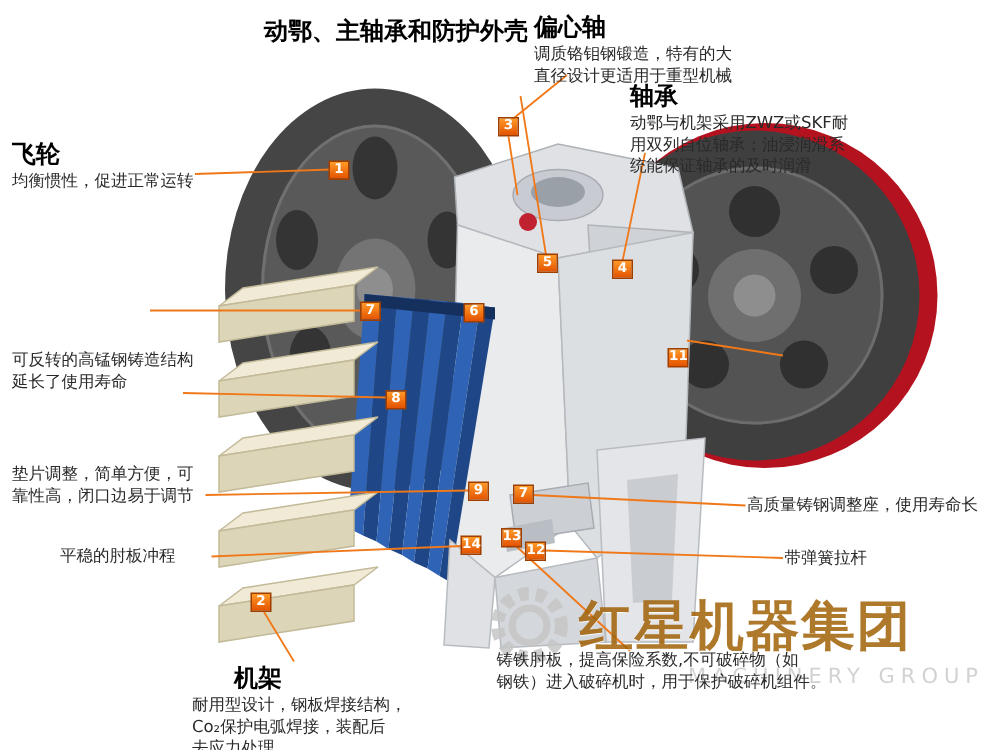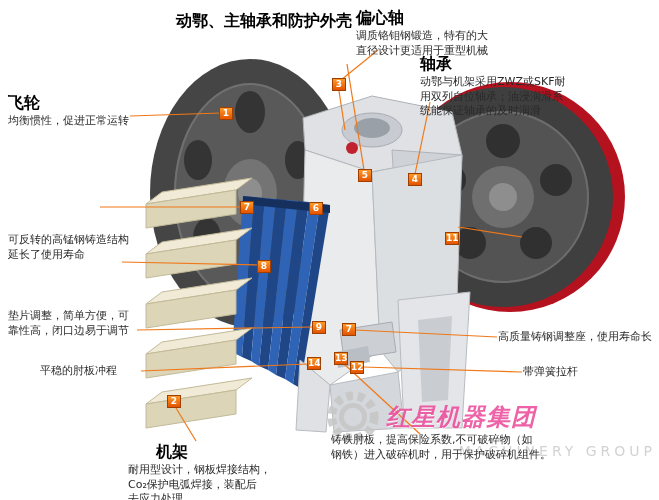--- a/index.html
+++ b/index.html
@@ -3,21 +3,21 @@
 <meta charset="utf-8">
 <style>
   html,body { margin:0; padding:0; background:#fff; }
   .stage {
     position:relative; width:659px; height:500px; background:#ffffff;
     font-family:"DejaVu Sans","Liberation Sans",sans-serif; overflow:hidden;
   }
   svg.machine { position:absolute; left:0; top:0; z-index:1; }
   .watermark { position:absolute; left:324px; top:388px; width:334px; z-index:2; opacity:.85; pointer-events:none; }
   .wm-row { display:flex; align-items:center; gap:4px; }
-  .wm-text { font-size:24px; font-weight:bold; letter-spacing:1px; color:#ec4899; white-space:nowrap; text-shadow:0 1px 0 #ffffff;font-style:italic; }
+  .wm-text { font-size:36px; font-weight:bold; letter-spacing:1px; color:#a16207; white-space:nowrap; text-shadow:0 1px 0 #ffffff; }
   .wm-en { font-size:14px; letter-spacing:4px; color:#cbcbcb; text-align:right; margin-top:-3px; padding-right:2px; }
   .label { position:absolute; z-index:3; color:#2a2a2a; font-size:11px; line-height:1.32; }
   .label .t { font-weight:bold; font-size:16px; color:#000; margin-bottom:1px; }
   .label .b { white-space:pre-line; }
   .t-indent { text-indent:28px; }
   .marker {
     position:absolute; z-index:4; width:14px; height:13px; box-sizing:border-box;
     background:linear-gradient(180deg,#ff9a28,#e35300); border:1px solid #9e3f00;
     color:#fff; font-size:9px; font-weight:bold; text-align:center; line-height:11px;
   }

